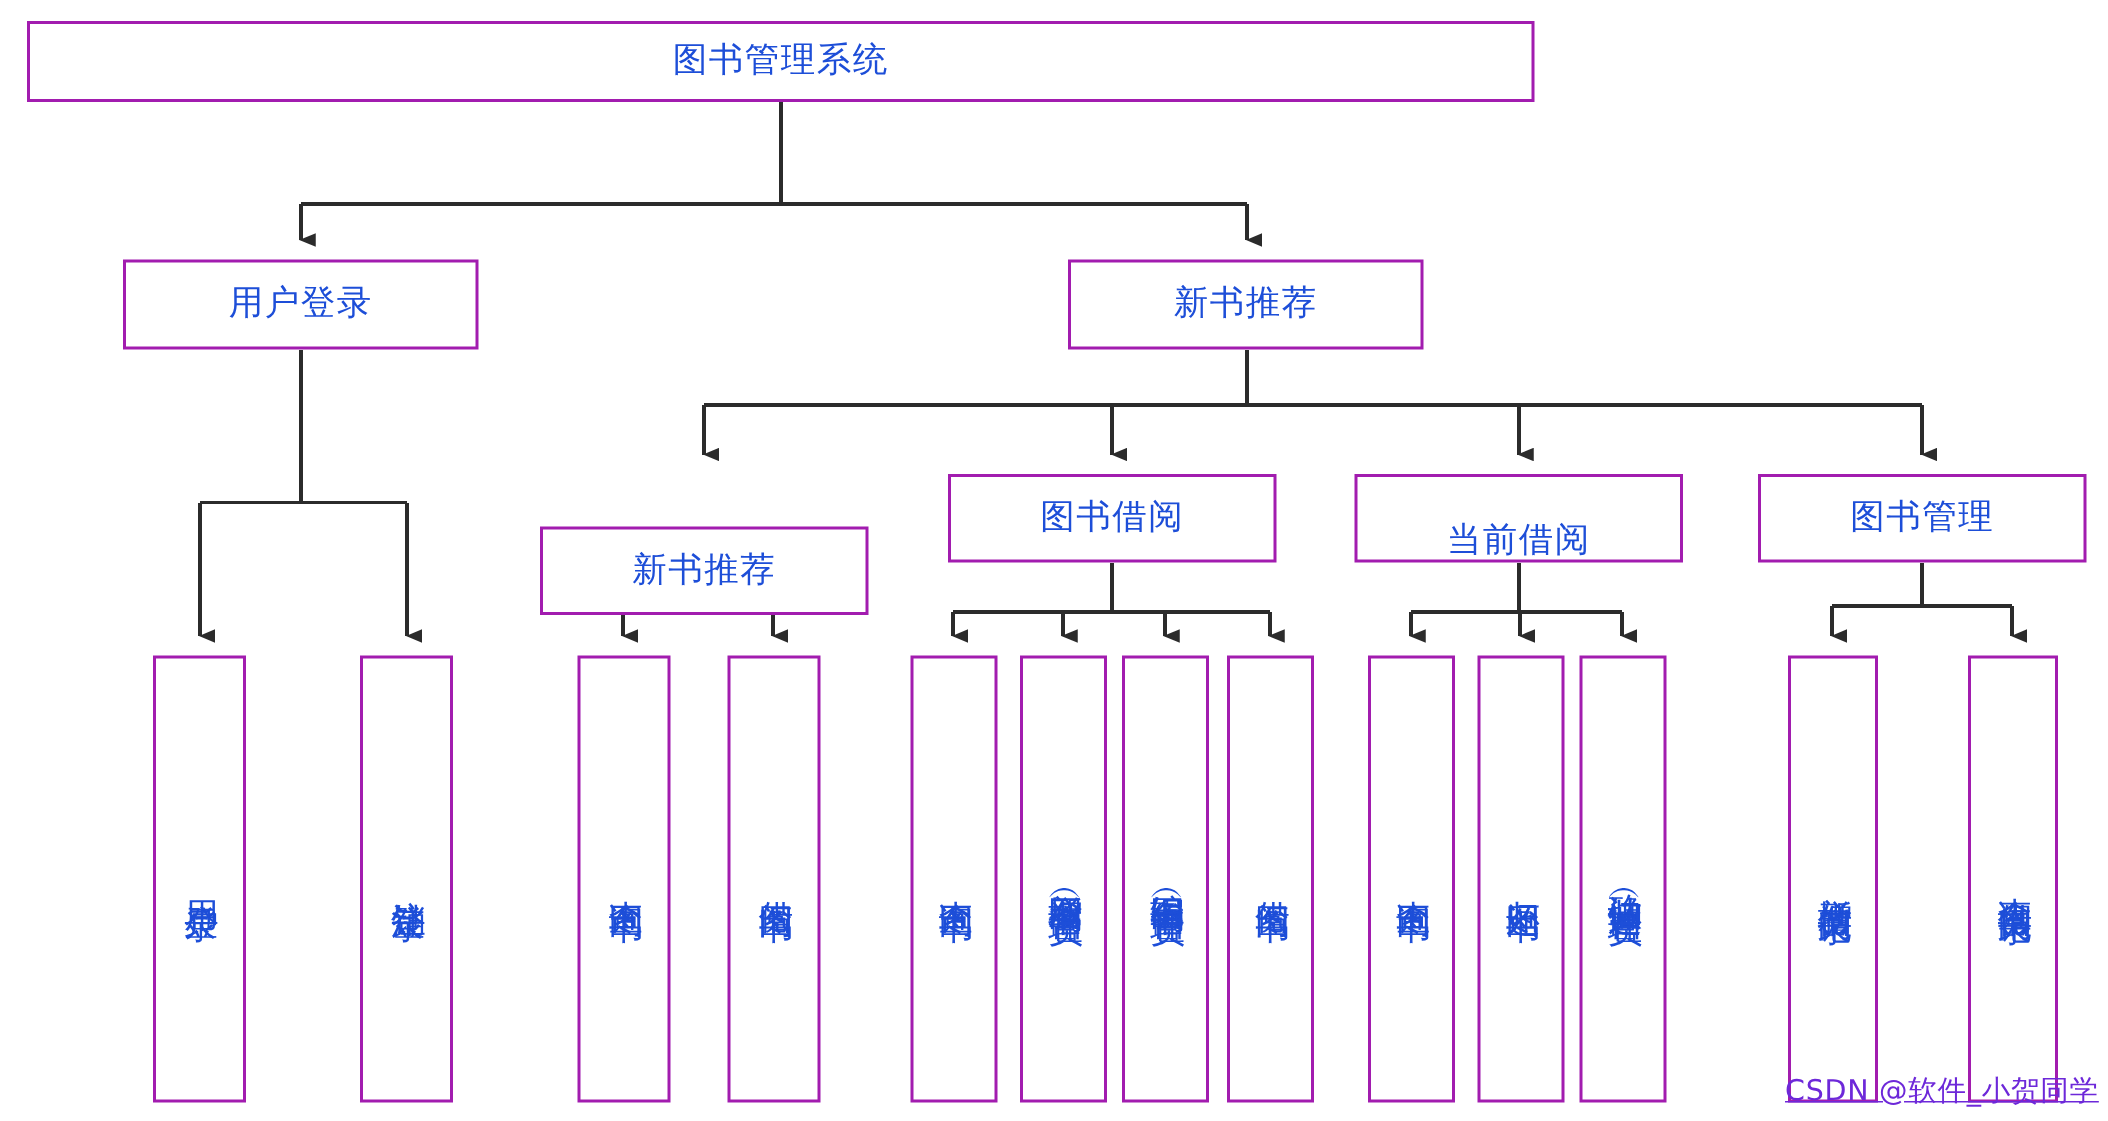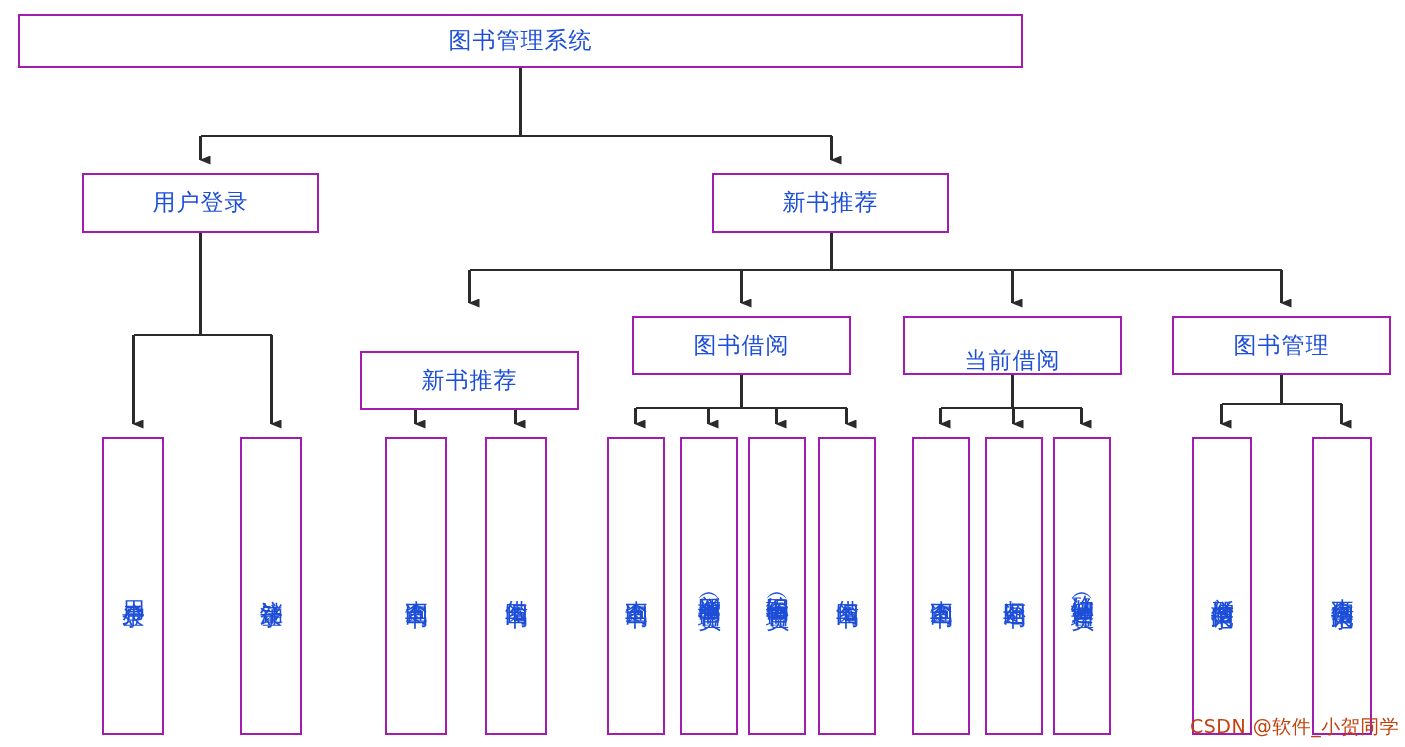--- a/index.html
+++ b/index.html
@@ -48,24 +48,25 @@
     writing-mode: vertical-rl;
     text-orientation: upright;
     align-items: center;
     justify-content: center;
     text-align: center;
     padding: 4px 0;
   }
   .watermark {
     position: absolute;
     font-size: 19px;
-    color: #c2410c;
+    color: #6d28d9;
     white-space: nowrap;
     letter-spacing: 0.5px;
     font-family: "DejaVu Sans", "Liberation Sans", sans-serif;
+    text-decoration: underline;
   }
 </style>
 </head>
 <body>
 
 <div id="canvas">
 
   <svg id="diagram-svg" viewBox="0 0 1405 747" xmlns="http://www.w3.org/2000/svg">
     <defs>
       <marker id="arrowhead" markerWidth="9" markerHeight="11" refX="4.5" refY="10" orient="auto" markerUnits="userSpaceOnUse">

